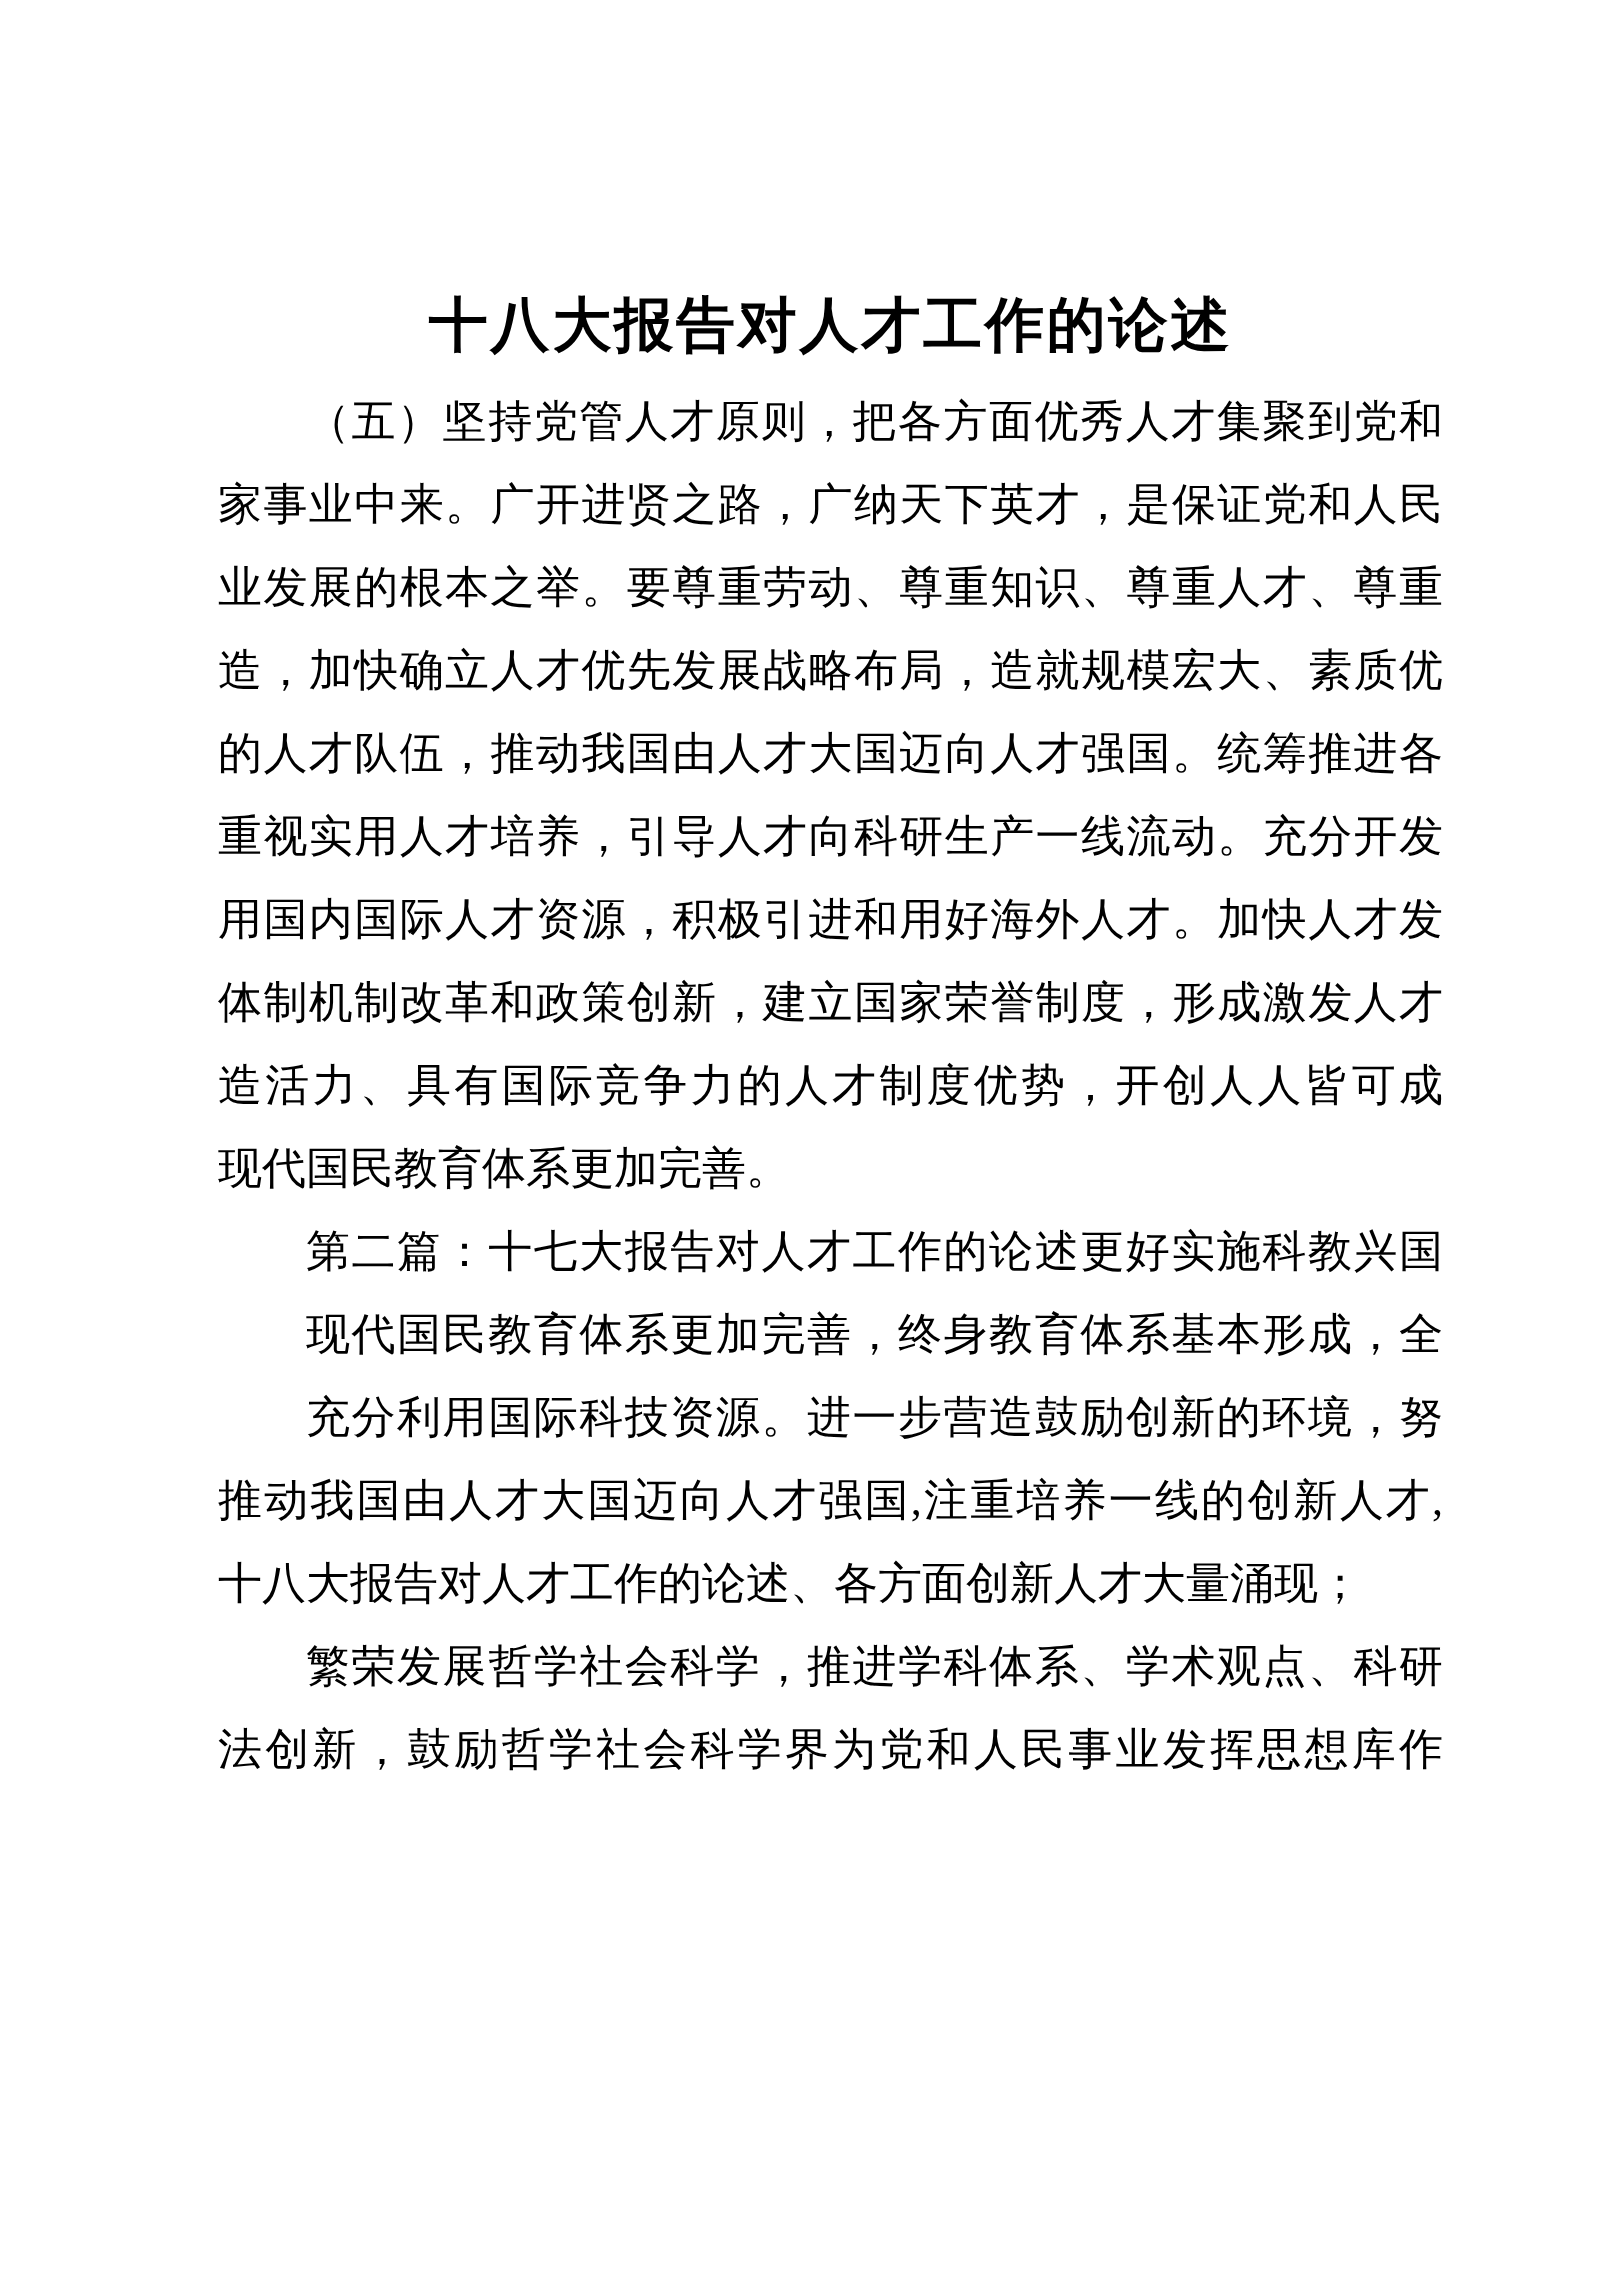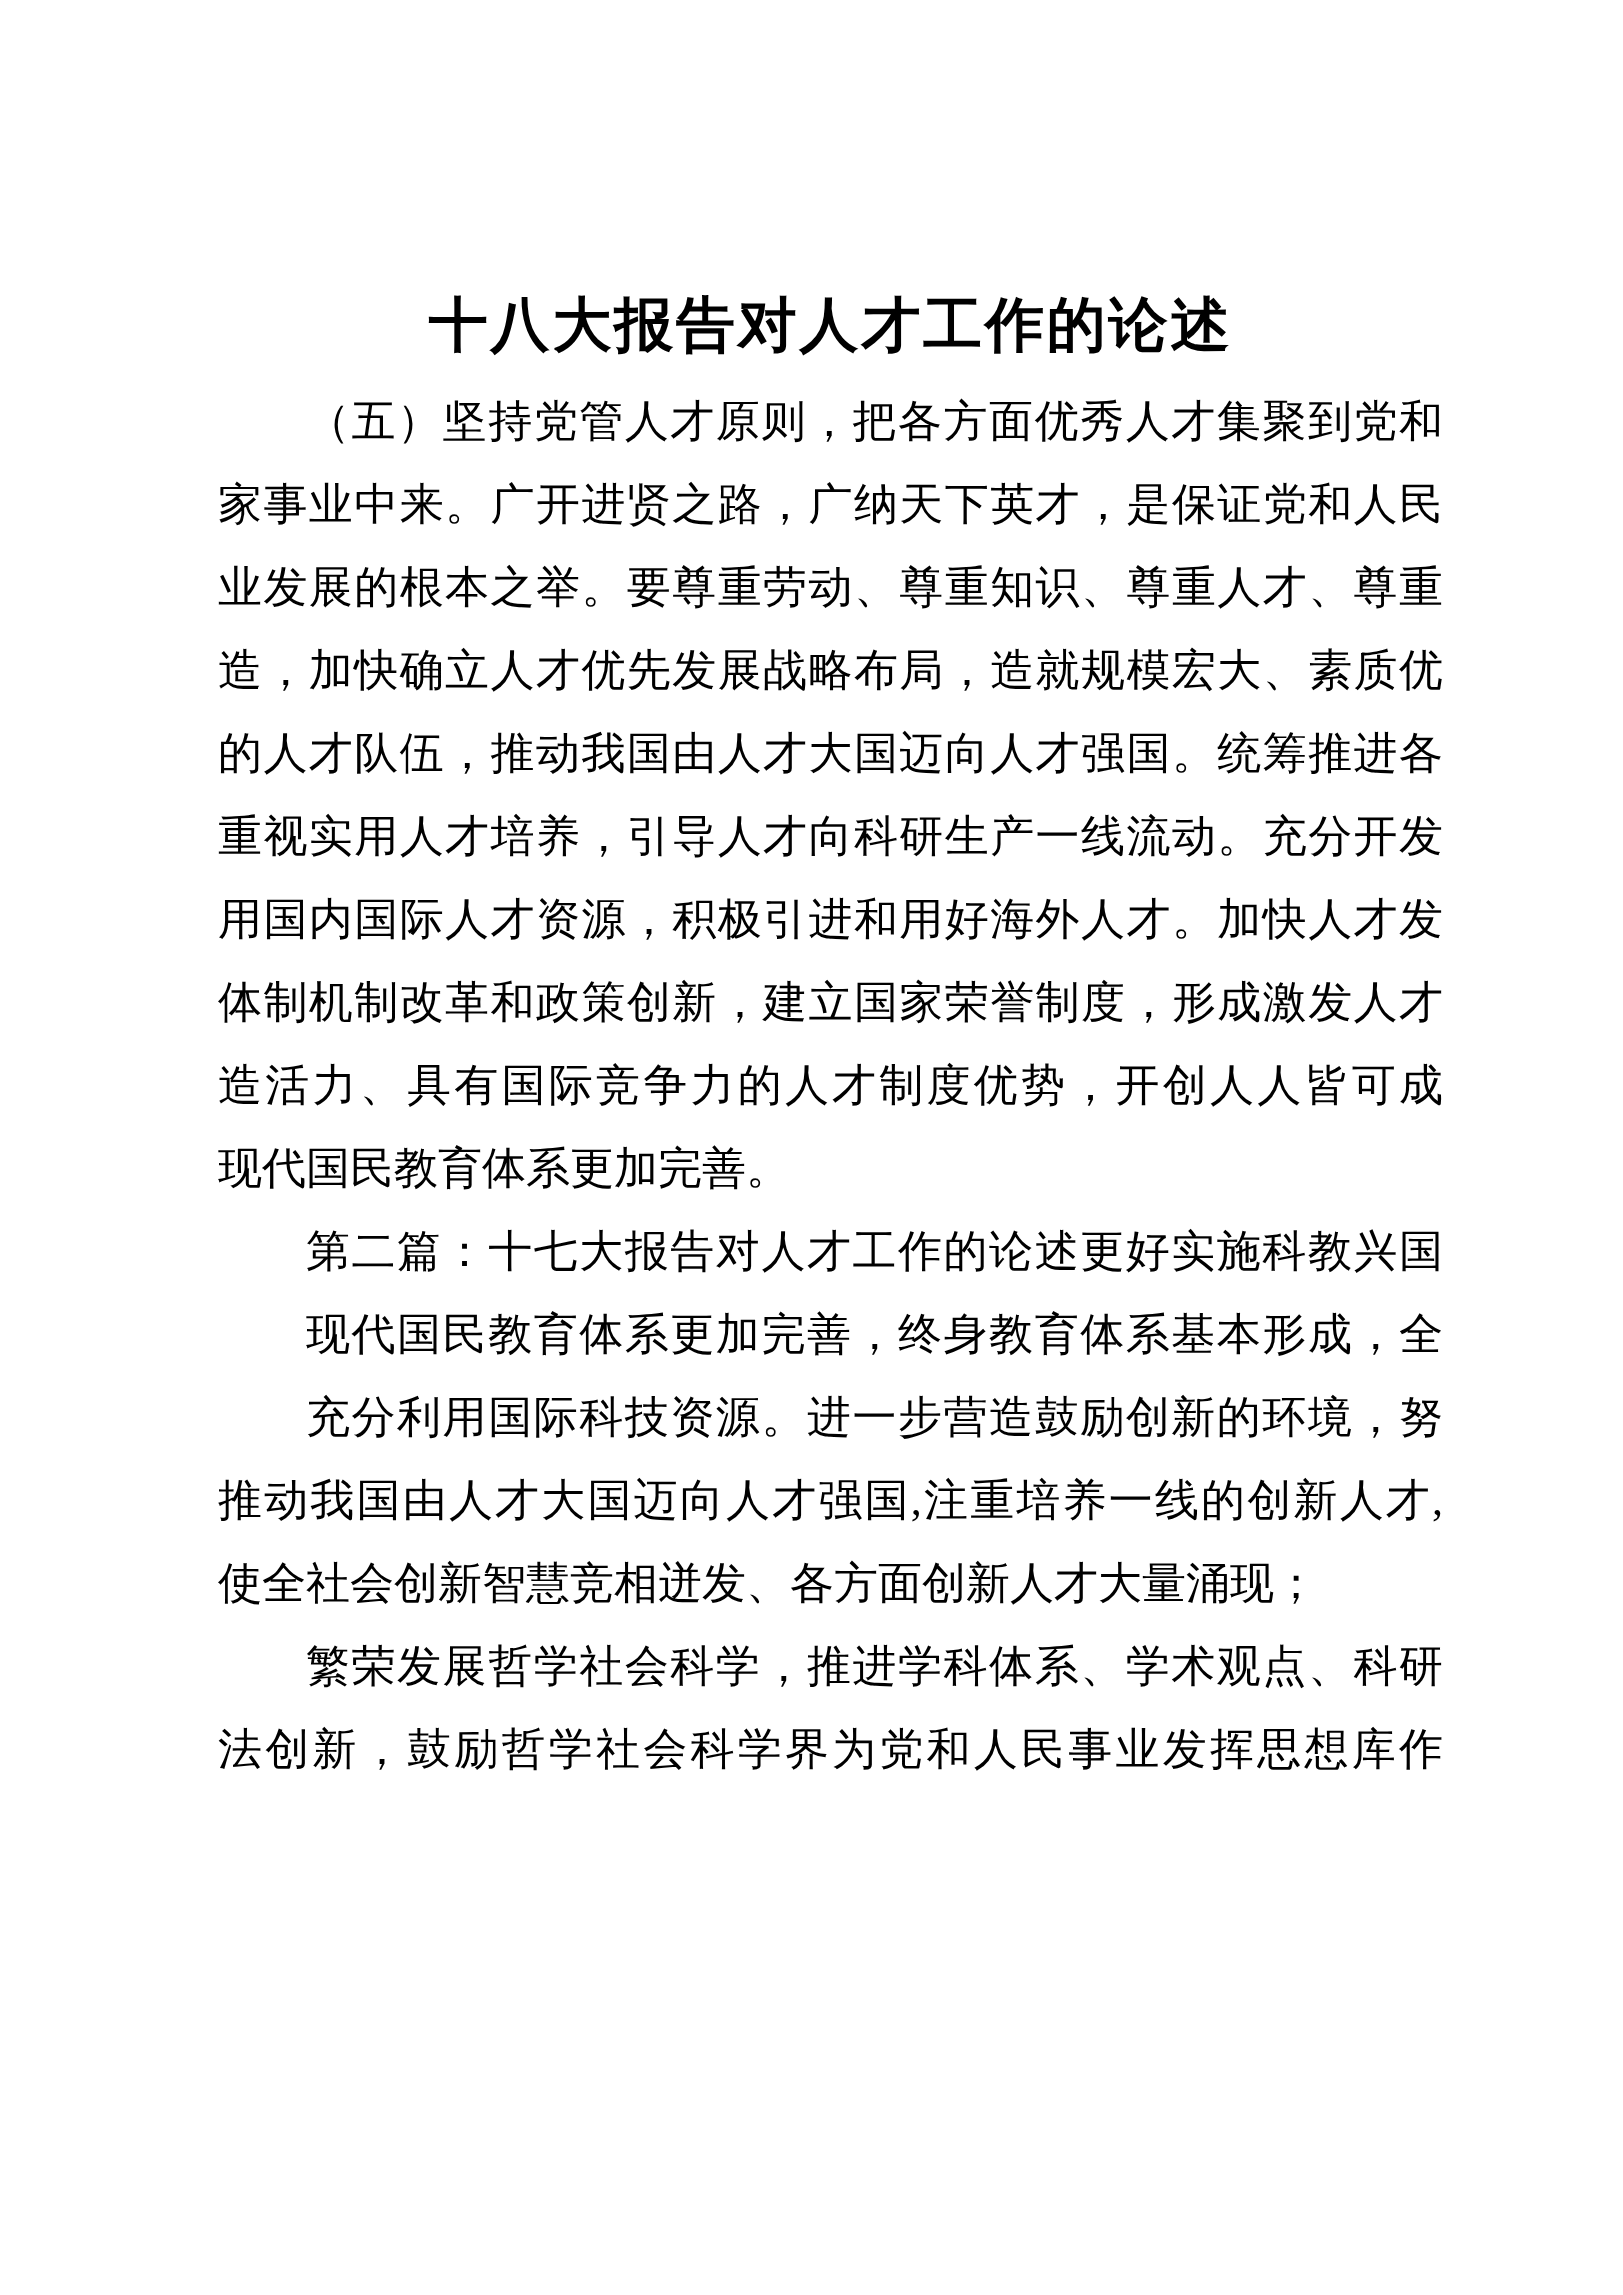--- a/index.html
+++ b/index.html
@@ -84,21 +84,21 @@
         <div class="line first">第二篇：十七大报告对人才工作的论述更好实施科教兴国战</div>
       </div>
 
     <div class="para">
         <div class="line first">现代国民教育体系更加完善，终身教育体系基本形成，全民</div>
       </div>
 
     <div class="para">
         <div class="line first">充分利用国际科技资源。进一步营造鼓励创新的环境，努力</div>
         <div class="line">推动我国由人才大国迈向人才强国,注重培养一线的创新人才,</div>
-        <div class="line last">使全社会创新智慧竞相迸发、各方面创新人才大量涌现；</div>
+        <div class="line last">十八大报告对人才工作的论述、各方面创新人才大量涌现；</div>
       </div>
 
     <div class="para">
         <div class="line first">繁荣发展哲学社会科学，推进学科体系、学术观点、科研方</div>
         <div class="line last">法创新，鼓励哲学社会科学界为党和人民事业发挥思想库作用，</div>
       </div>
   </div>
 
   <div class="footer">第1页 共1页</div>
 </div>

